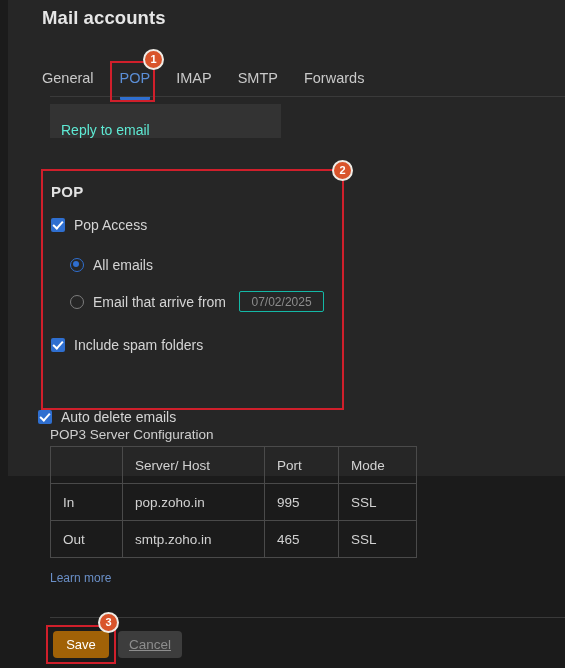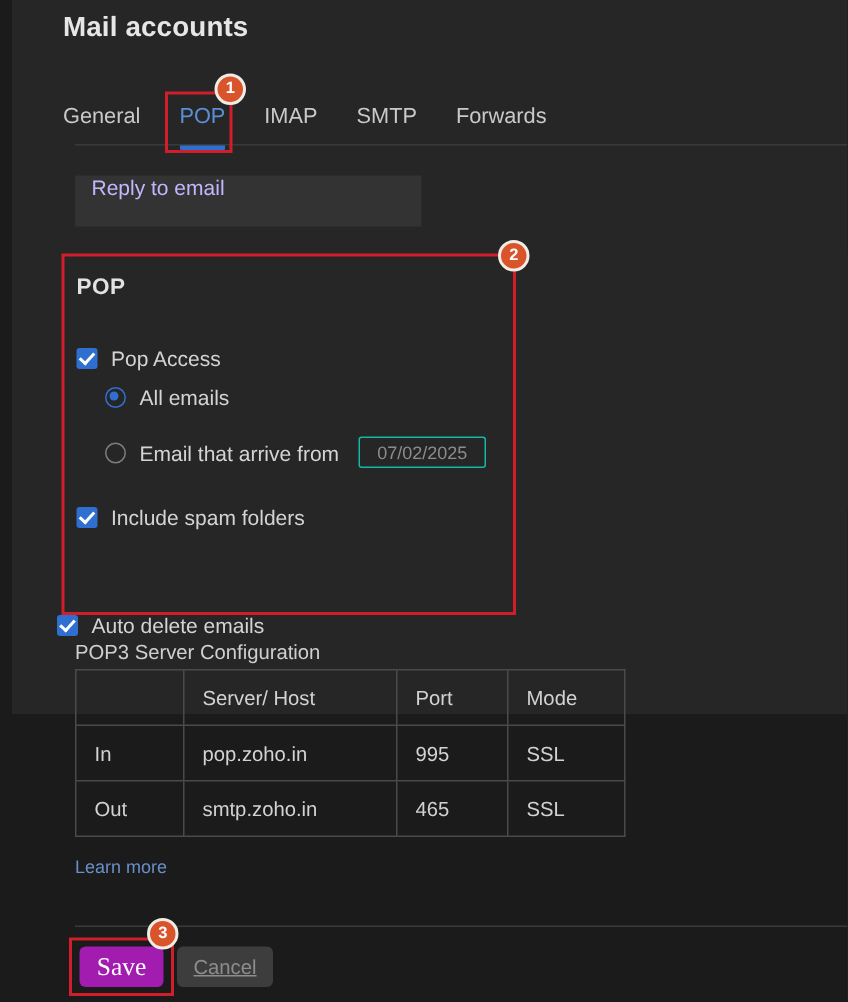--- a/index.html
+++ b/index.html
@@ -66,29 +66,29 @@
     left: 42px;
     right: 0;
     top: 96px;
     height: 1px;
     background: #3a3a3a;
   }
   
   .reply-field {
     position: absolute;
     left: 42px;
-    top: 117px;
+    top: 104px;
     width: 231px;
     height: 34px;
     background: #333333;
     display: flex;
-    align-items: flex-start;
+    align-items: flex-end;
     padding-left: 11px;
     font-size: 14px;
-    color: #c4b5fd;
+    color: #5eead4;
   }
   
   .pop-box {
     position: absolute;
     left: 33px;
     top: 169px;
     width: 303px;
     height: 241px;
     border: 2.5px solid #d01f2b;
   }
@@ -101,21 +101,21 @@
     color: #e2e2e2;
     letter-spacing: .3px;
   }
   .opt-row {
     position: absolute;
     display: flex;
     align-items: center;
     font-size: 14px;
     color: #d4d4d4;
   }
-  .r-popaccess { left: 43px; top: 231px; }
+  .r-popaccess { left: 43px; top: 217px; }
   .r-allemails { left: 62px; top: 257px; }
   .r-arrive    { left: 62px; top: 291px; }
   .r-spam      { left: 43px; top: 337px; }
   .r-autodel   { left: 30px; top: 381px; margin-top: 28px; }
 
   .cb {
     width: 14px; height: 14px;
     border-radius: 2px;
     background: #2f6fd0;
     margin-right: 9px;
@@ -207,26 +207,26 @@
     top: 617px;
     height: 1px;
     background: #3a3a3a;
   }
   .btn-save {
     position: absolute;
     left: 45px;
     top: 631px;
     width: 56px;
     height: 27px;
-    background: #a21caf;
+    background: #a16207;
     border: none;
     border-radius: 4px;
     color: #ffffff;
-    font-size: 17px;
-    font-family: Liberation Serif, serif;
+    font-size: 13px;
+    font-family: Liberation Sans, sans-serif;
     cursor: pointer;
   }
   .btn-cancel {
     position: absolute;
     left: 110px;
     top: 631px;
     width: 64px;
     height: 27px;
     background: #3d3d3d;
     border: none;

